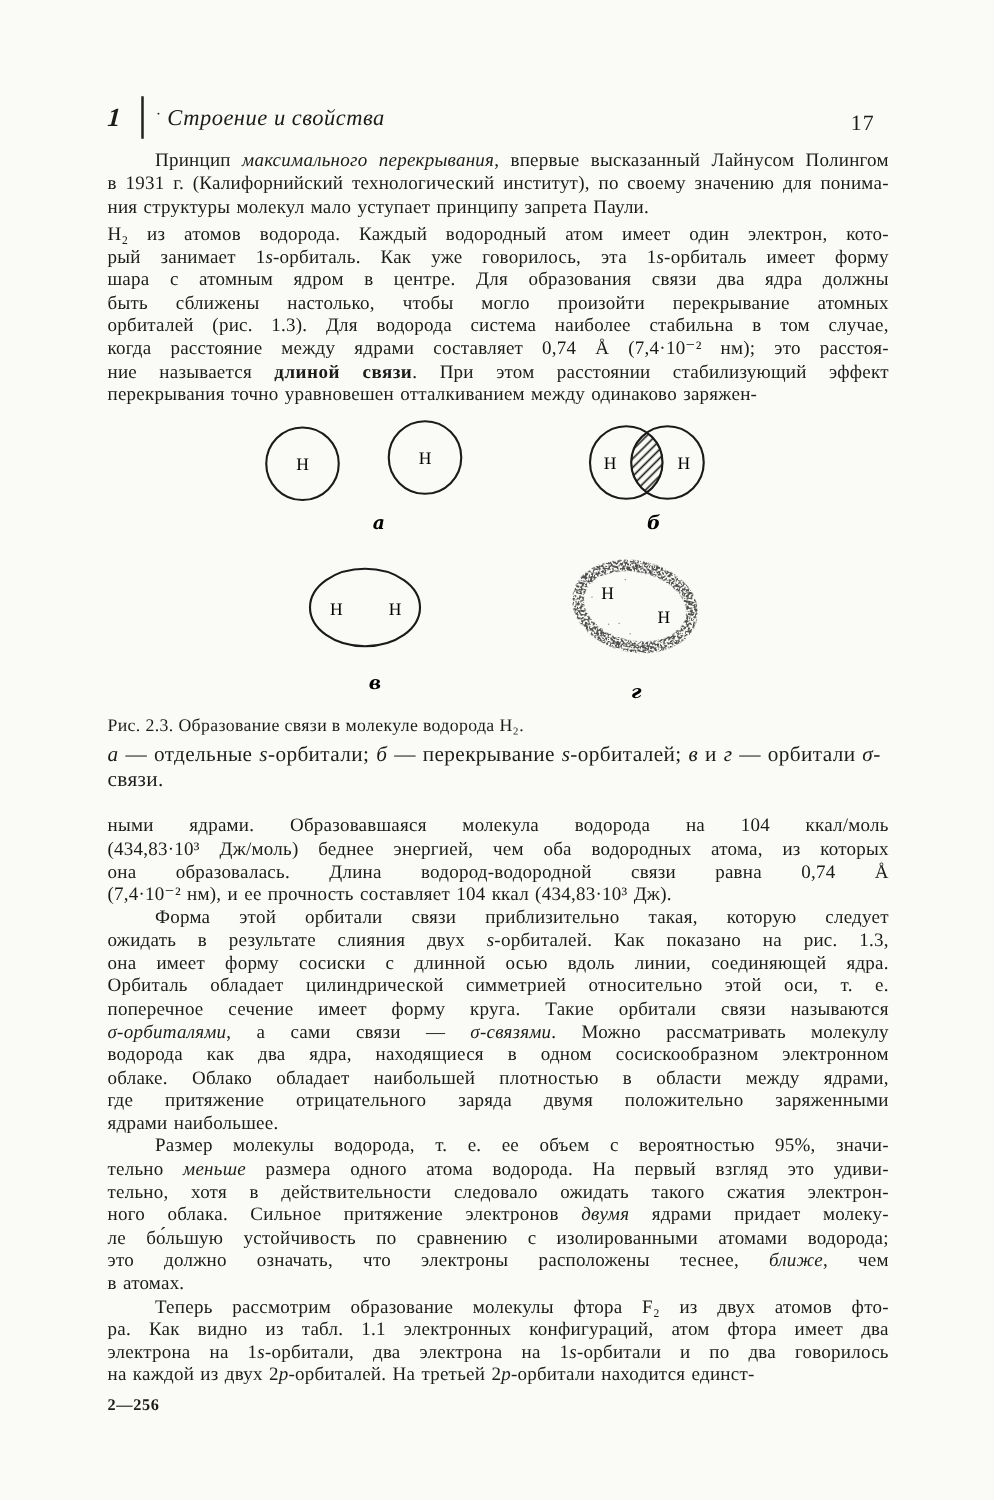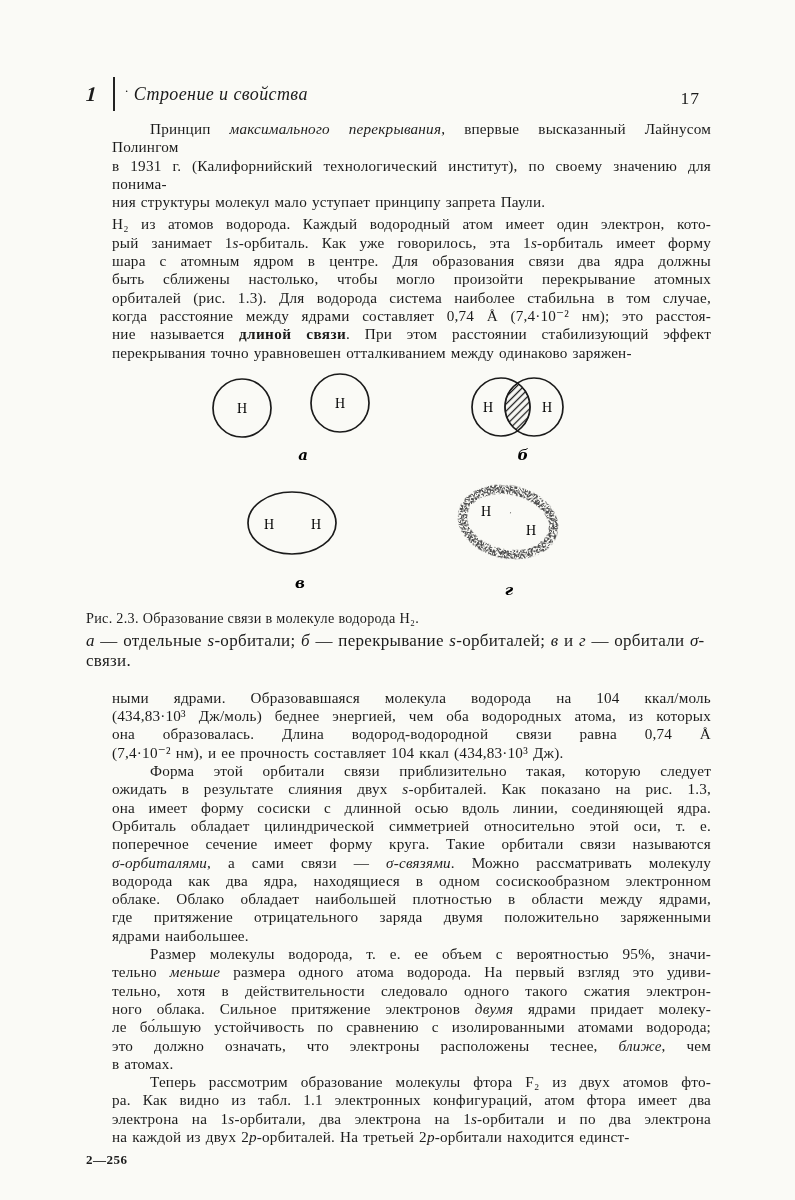--- a/index.html
+++ b/index.html
@@ -16,21 +16,21 @@
   }
   
   .header{position:relative;height:36px;margin-bottom:8px;}
   .header-left{display:flex;align-items:center;height:36px;}
   .ch-num{font-size:21px;font-style:italic;font-weight:700;transform:skewX(-4deg);}
   .vbar{display:inline-block;width:2px;height:34px;background:#222;margin:0 10px 0 16px;}
   .bullet{font-size:13px;margin-right:5px;position:relative;top:-3px;}
   .ch-title{font-size:18px;font-style:italic;letter-spacing:0.4px;}
   .page-num{position:absolute;right:11px;top:12px;font-size:17.5px;letter-spacing:1px;}
   
-  .para{font-size:15.2px;line-height:18.3px;letter-spacing:0.2px;word-spacing:1px;margin-left:26px;}
+  .para{font-size:15.2px;line-height:18.3px;letter-spacing:0.2px;word-spacing:1px;}
   .para .line{text-align:justify;text-align-last:justify;white-space:normal;}
   .para .line.last{text-align-last:left;}
   .para .line.first{text-indent:38px;}
   .i{font-style:italic;}
   .b{font-weight:700;letter-spacing:0.4px;}
   .mt4{margin-top:4px;} .mt18{margin-top:18px;}
   
   .figure{margin-top:6px;height:232px;}
   .figure svg{display:block;}
   .fig-text{font-family:"Liberation Serif","DejaVu Serif",serif;font-size:14px;}
@@ -144,28 +144,28 @@
       <div class="line"><span>поперечное сечение имеет форму круга. Такие орбитали связи называются</span></div>
       <div class="line"><span class="i">σ-орбиталями</span><span>, а сами связи — </span><span class="i">σ-связями</span><span>. Можно рассматривать молекулу</span></div>
       <div class="line"><span>водорода как два ядра, находящиеся в одном сосискообразном электронном</span></div>
       <div class="line"><span>облаке. Облако обладает наибольшей плотностью в области между ядрами,</span></div>
       <div class="line"><span>где притяжение отрицательного заряда двумя положительно заряженными</span></div>
       <div class="line last"><span>ядрами наибольшее.</span></div>
     </div>
   <div class="para">
       <div class="line first"><span>Размер молекулы водорода, т. е. ее объем с вероятностью 95%, значи-</span></div>
       <div class="line"><span>тельно </span><span class="i">меньше</span><span> размера одного атома водорода. На первый взгляд это удиви-</span></div>
-      <div class="line"><span>тельно, хотя в действительности следовало одного такого сжатия электрон-</span></div>
+      <div class="line"><span>тельно, хотя в действительности следовало ожидать такого сжатия электрон-</span></div>
       <div class="line"><span>ного облака. Сильное притяжение электронов </span><span class="i">двумя</span><span> ядрами придает молеку-</span></div>
       <div class="line"><span>ле бо́льшую устойчивость по сравнению с изолированными атомами водорода;</span></div>
       <div class="line"><span>это должно означать, что электроны расположены теснее, </span><span class="i">ближе</span><span>, чем</span></div>
       <div class="line last"><span>в атомах.</span></div>
     </div>
   <div class="para">
       <div class="line first"><span>Теперь рассмотрим образование молекулы фтора F₂ из двух атомов фто-</span></div>
       <div class="line"><span>ра. Как видно из табл. 1.1 электронных конфигураций, атом фтора имеет два</span></div>
-      <div class="line"><span>электрона на 1</span><span class="i">s</span><span>-орбитали, два электрона на 1</span><span class="i">s</span><span>-орбитали и по два электрона</span></div>
+      <div class="line"><span>электрона на 1</span><span class="i">s</span><span>-орбитали, два электрона на 1</span><span class="i">s</span><span>-орбитали и по два говорилось</span></div>
       <div class="line last"><span>на каждой из двух 2</span><span class="i">p</span><span>-орбиталей. На третьей 2</span><span class="i">p</span><span>-орбитали находится единст-</span></div>
     </div>
 
   <div class="footer">2—256</div>
 
 </div>
 
 </body></html>

